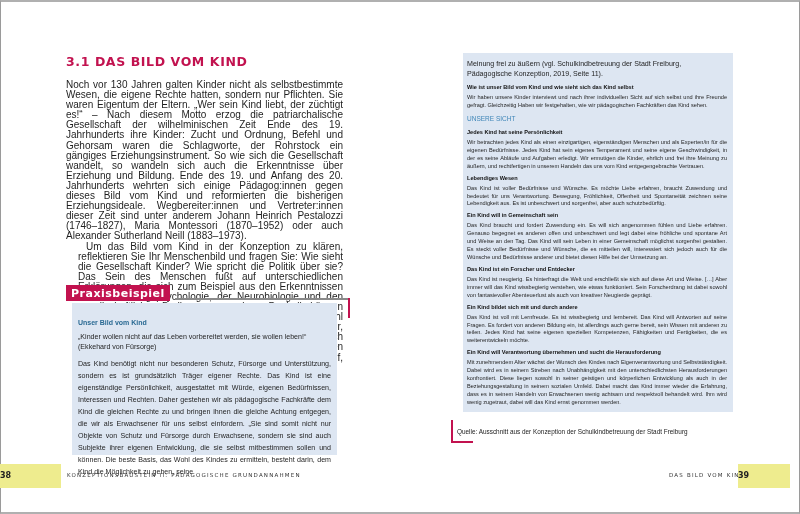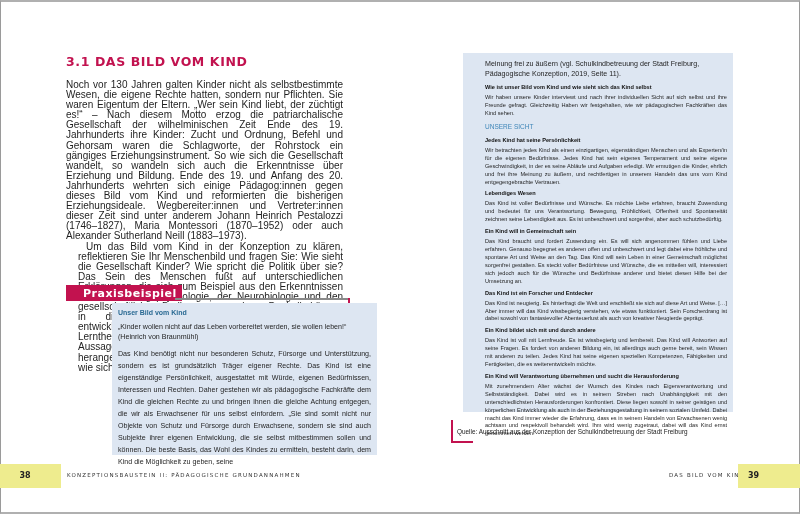--- a/index.html
+++ b/index.html
@@ -18,45 +18,45 @@
                font-weight: bold; font-size: 12.5px; letter-spacing: 0.6px; color: #c2124f; text-transform: uppercase; }
 
   .body-text { position: absolute; left: 66px; width: 277px; font-size: 10px; line-height: 10.1px;
                text-align: justify; hyphens: auto; color: #1e1e1e; }
   .body-text p + p { text-indent: 8px; margin-left: 12px; }
   #intro { top: 80px; }
 
   
   .praxis-label { position: absolute; left: 66px; top: 285px; background: #c2124f; color: #ffffff;
                   font-family: "DejaVu Sans", sans-serif; font-weight: bold; font-size: 11px; letter-spacing: 0.5px;
-                  padding: 1px 5px 0 17px; height: 16px; line-height: 15px; }
+                  padding: 1px 5px 0 5px; height: 16px; line-height: 15px; }
   .praxis-line-h { position: absolute; left: 175px; top: 298px; width: 174px; height: 1.5px; background: #8a8a8a; }
   .praxis-line-v { position: absolute; left: 348px; top: 298px; width: 1.5px; height: 20px; background: #c2124f; }
 
   .box { position: absolute; background: #dde6f2; }
-  .box-left { left: 72px; top: 303px; width: 265px; height: 152px; padding: 6px 6px 0 6px; margin-left: 40px; }
+  .box-left { left: 72px; top: 303px; width: 265px; height: 152px; padding: 16px 6px 0 6px; }
   .box-title { color: #2a6a93; font-weight: bold; font-size: 7px; margin-bottom: 7px; }
   .box-quote { font-size: 7.1px; line-height: 9.5px; margin-bottom: 6px; }
   .box-para { font-size: 7.1px; line-height: 12px; text-align: justify; hyphens: auto; }
 
-  .box-right { left: 463px; top: 53px; width: 270px; height: 359px; padding: 6px 6px 0 22px; }
+  .box-right { left: 463px; top: 53px; width: 270px; height: 359px; padding: 6px 6px 0 4px; }
   .r-cont { font-size: 7.1px; line-height: 10.1px; margin-bottom: 4px; }
   .r-h { font-weight: bold; font-size: 5.6px; line-height: 8px; margin-top: 2px; margin-bottom: 3px; color: #111; }
   .r-p { font-size: 5.6px; line-height: 7.9px; text-align: justify; hyphens: auto; margin-bottom: 3px; }
   .r-sub { color: #3f86b8; font-size: 6.5px; margin: 5px 0 6px; text-transform: uppercase; }
 
   .source { position: absolute; left: 457px; top: 428px; font-size: 6.4px; color: #222; }
   .source-line-v { position: absolute; left: 451px; top: 420px; width: 1.5px; height: 22px; background: #c2124f; }
   .source-line-h { position: absolute; left: 451px; top: 441px; width: 22px; height: 1.5px; background: #c2124f; }
 
   
   .foot-num { position: absolute; top: 464px; height: 24px; background: #eeec8e; font-family: "DejaVu Sans", sans-serif;
               font-weight: bold; font-size: 8px; line-height: 24px; color: #222; }
-  .foot-num-left { left: 0; width: 61px; text-align: center; padding-right: 11px; }
-  .foot-num-right { left: 738px; width: 62px; padding-left: 10px; }
+  .foot-num-left { left: 0; width: 61px; text-align: left; padding-right: 11px; }
+  .foot-num-right { left: 738px; width: 52px; }
   .foot-run { position: absolute; top: 472px; font-family: "DejaVu Sans", sans-serif; font-size: 5.5px;
               letter-spacing: 1.2px; text-transform: uppercase; color: #333; }
   .foot-run-left { left: 67px; }
   .foot-run-right { left: 669px; }
 </style>
 </head>
 <body>
 
 <div class="frame"></div>
 
@@ -69,21 +69,21 @@
   </div>
 
   <div class="praxis-label">Praxisbeispiel</div>
   <div class="praxis-line-h"></div>
   <div class="praxis-line-v"></div>
 
   <div class="box box-left">
     <div class="box-title">Unser Bild vom Kind</div>
     <div class="box-quote">
       <div>„Kinder wollen nicht auf das Leben vorbereitet werden, sie wollen leben!“</div>
-      <div>(Heinrich von Braunmühl)</div>
+      <div>(Ekkehard von Fürsorge)</div>
     </div>
     <p class="box-para">Das Kind benötigt nicht nur besonderen Schutz, Fürsorge und Unterstützung, sondern es ist grundsätzlich Träger eigener Rechte. Das Kind ist eine eigenständige Persönlichkeit, ausgestattet mit Würde, eigenen Bedürfnissen, Interessen und Rechten. Daher gestehen wir als pädagogische Fachkräfte dem Kind die gleichen Rechte zu und bringen ihnen die gleiche Achtung entgegen, die wir als Erwachsener für uns selbst einfordern. „Sie sind somit nicht nur Objekte von Schutz und Fürsorge durch Erwachsene, sondern sie sind auch Subjekte ihrer eigenen Entwicklung, die sie selbst mitbestimmen sollen und können. Die beste Basis, das Wohl des Kindes zu ermitteln, besteht darin, dem Kind die Möglichkeit zu geben, seine</p>
   </div>
 
   <div class="foot-num foot-num-left">38</div>
   <div class="foot-run foot-run-left">Konzeptionsbaustein II: Pädagogische Grundannahmen</div>
 </div>
 
 <div class="page page-right"></div>
 

